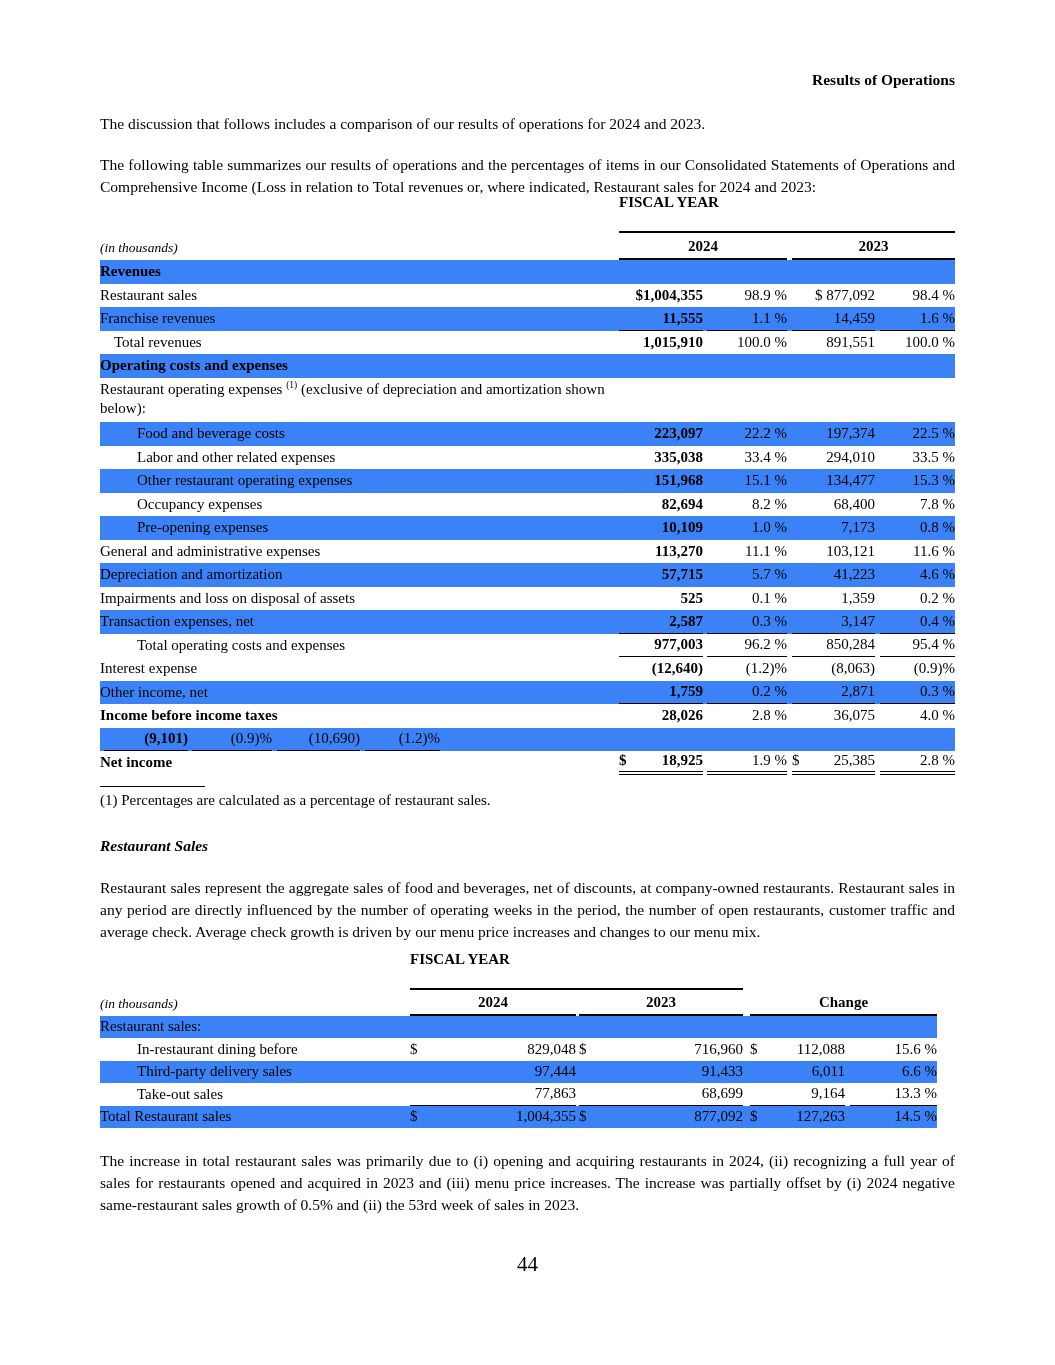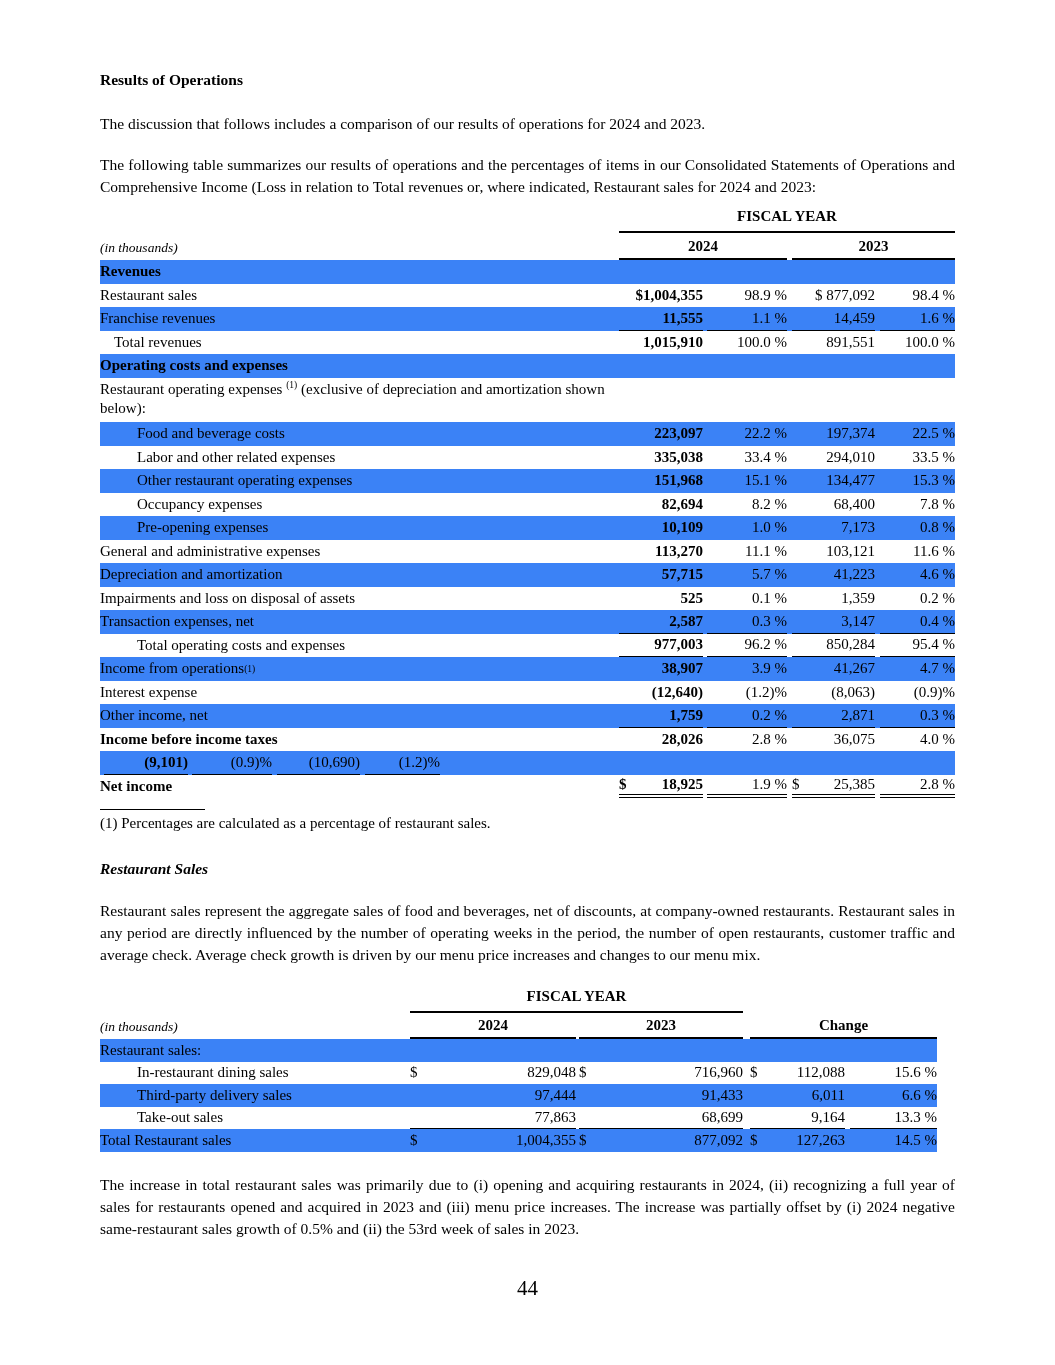--- a/index.html
+++ b/index.html
@@ -11,32 +11,32 @@
     position: relative;
     overflow: hidden;
   }
   .content {
     position: absolute;
     left: 100px; top: 69px;
     width: 855px;
     font-size: 15.5px;
     line-height: 1.42;
   }
-  .doc-heading { font-weight: bold; margin-bottom: 22px; }
+  .doc-heading { font-weight: bold; margin-bottom: 22px; text-align: right; }
   .para { text-align: justify; }
   .para.p1 { margin-bottom: 19px; }
   .para.p2 { margin-bottom: 12px; }
 
   
   .fin-table { font-size: 15px; }
   .thead-fy { display: flex; align-items: flex-end; height: 23px; }
   .fy-spacer { flex: 1; }
   .fy-line {
-    text-align: center; font-weight: bold;
-    border-bottom: 2px solid #000; padding-bottom: 4px;
+    text-align: left; font-weight: bold;
+    border-bottom: 2px solid #000; padding-bottom: 18px;
   }
   .thead-cols { display: flex; align-items: flex-end; height: 27px; }
   .inth { flex: 1; font-style: italic; font-size: 13.5px; padding-bottom: 3px; }
   .h-col {
     text-align: center; font-weight: bold;
     border-bottom: 2px solid #000; padding-bottom: 1px;
   }
   .trow { display: flex; height: 23.5px; }
   .trow.tall { height: auto; padding: 2px 0 3px 0; }
   .trow.shaded { background: #3b82f6; }
@@ -218,27 +218,20 @@
           <div class="c v2">3,147</div>
           <div class="c p2">0.4 %</div>
         </div>
         <div class="trow rule-below">
           <div class="lbl ind2">Total operating costs and expenses</div>
           <div class="c v1">977,003</div>
           <div class="c p1">96.2 %</div>
           <div class="c v2">850,284</div>
           <div class="c p2">95.4 %</div>
         </div>
-        <div class="trow shaded">
-          <div class="lbl">Income from operations <sup>(1)</sup></div>
-          <div class="c v1">38,907</div>
-          <div class="c p1">3.9 %</div>
-          <div class="c v2">41,267</div>
-          <div class="c p2">4.7 %</div>
-        </div>
         <div class="trow">
           <div class="lbl">Interest expense</div>
           <div class="c v1">(12,640)</div>
           <div class="c p1">(1.2)%</div>
           <div class="c v2">(8,063)</div>
           <div class="c p2">(0.9)%</div>
         </div>
         <div class="trow shaded rule-below">
           <div class="lbl">Other income, net</div>
           <div class="c v1">1,759</div>
@@ -296,21 +289,21 @@
     </div>
     <div>
         <div class="trow shaded">
           <div class="lbl">Restaurant sales:</div>
           <div class="c c1"></div>
           <div class="c c2"></div>
           <div class="c c3"></div>
           <div class="c c4"></div>
         </div>
         <div class="trow">
-          <div class="lbl ind2">In-restaurant dining sales</div>
+          <div class="lbl ind2">In-restaurant dining before</div>
           <div class="c c1 split">
             <span>$</span>
             <span>829,048</span>
           </div>
           <div class="c c2 split">
             <span>$</span>
             <span>716,960</span>
           </div>
           <div class="c c3 split">
             <span>$</span>

